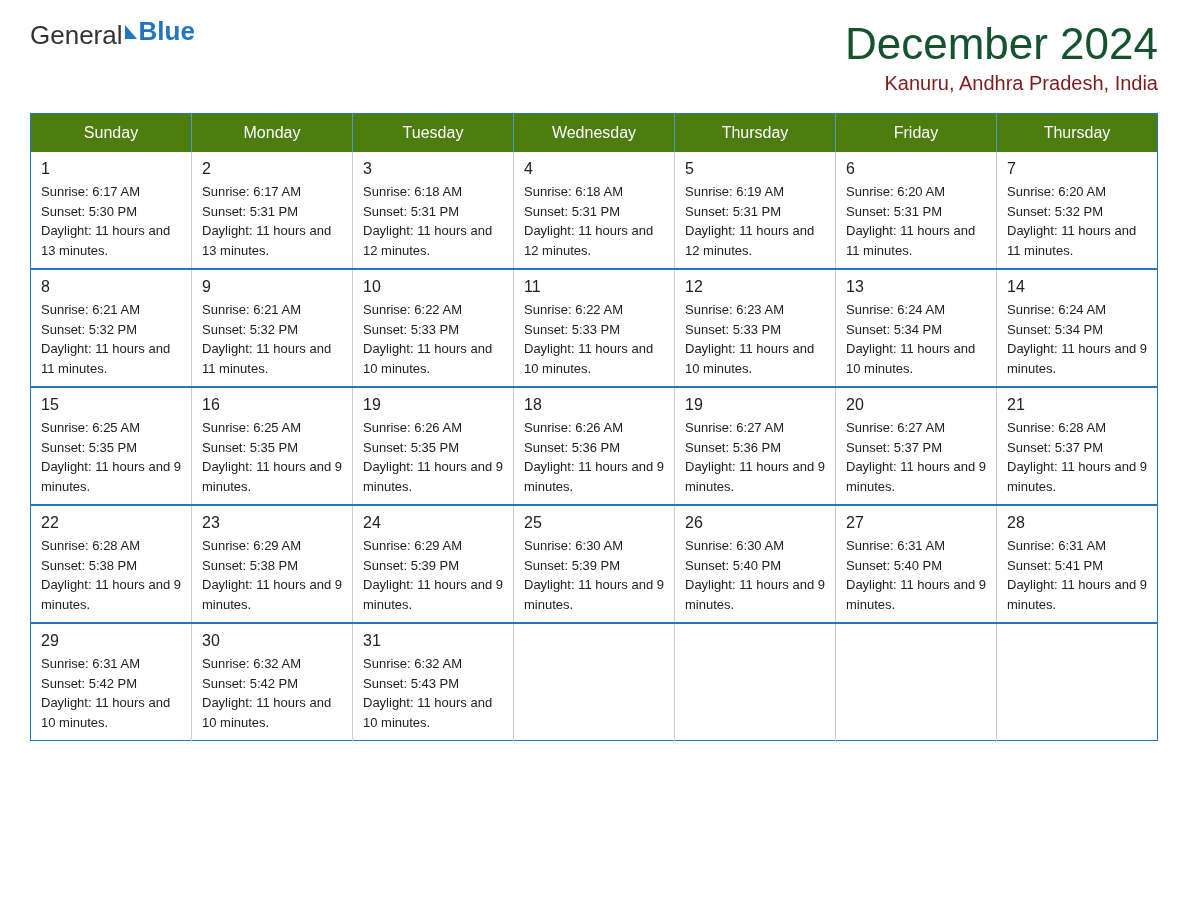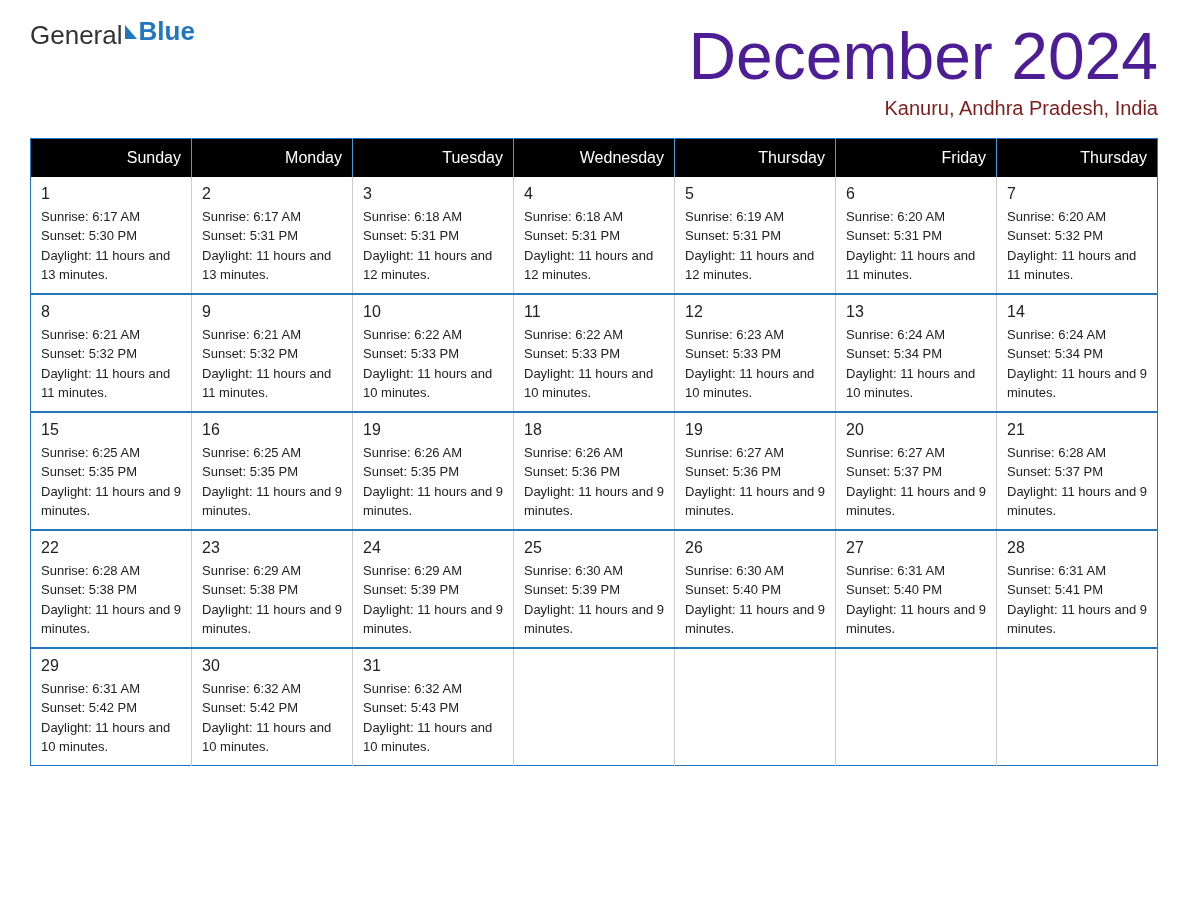--- a/index.html
+++ b/index.html
@@ -55,46 +55,46 @@
     .logo-top-row {
       display: flex;
       align-items: center;
     }
 
     .title-block {
       text-align: right;
     }
 
     .month-year {
-      font-size: 66px;
+      font-size: 44px;
       font-weight: normal;
-      color: #4c1d95;
+      color: #14532d;
       line-height: 1.1;
     }
 
     .location {
       font-size: 20px;
       color: #7f1d1d;
       margin-top: 4px;
     }
 
     
     .calendar-table {
       width: 100%;
       border-collapse: collapse;
       border: 1.5px solid #2176bd;
     }
 
     .calendar-table th {
-      background-color: #000000;
+      background-color: #4d7c0f;
       color: #fff;
       font-size: 16px;
       font-weight: normal;
       padding: 10px 10px;
-      text-align: right;
+      text-align: center;
       border-right: 1px solid #4a9bd4;
     }
 
     .calendar-table th:last-child {
       border-right: none;
     }
 
     .calendar-table td {
       vertical-align: top;
       padding: 8px 10px;

